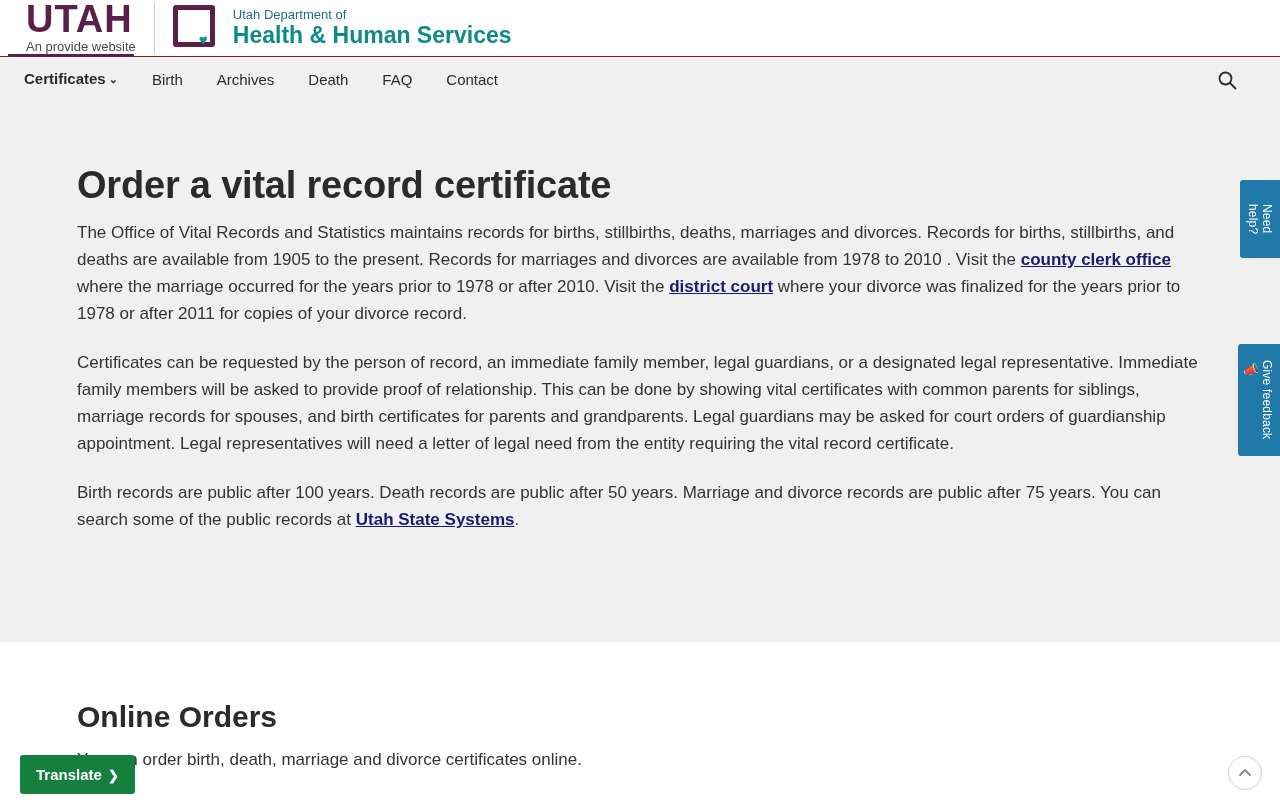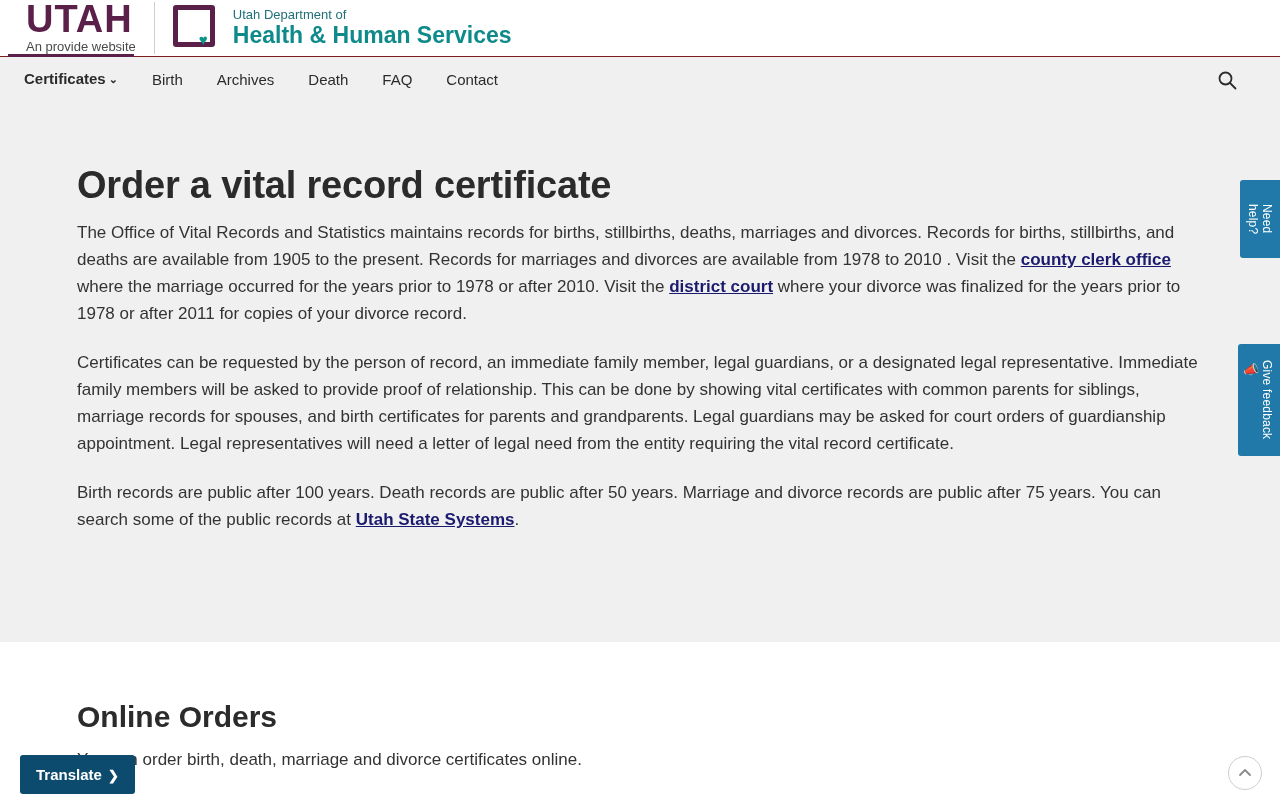--- a/index.html
+++ b/index.html
@@ -191,21 +191,21 @@
     margin-top: 6px;
     font-size: 13px;
     writing-mode: horizontal-tb;
   }
 
   
   .translate-btn {
     position: absolute;
     left: 20px;
     bottom: 6px;
-    background: #0c4a6e;
+    background: #15803d;
     color: #fff;
     font-size: 15px;
     font-weight: bold;
     padding: 11px 16px;
     border-radius: 3px;
     cursor: pointer;
   }
   .translate-btn .arrow { margin-left: 6px; font-size: 13px; }
 
   

